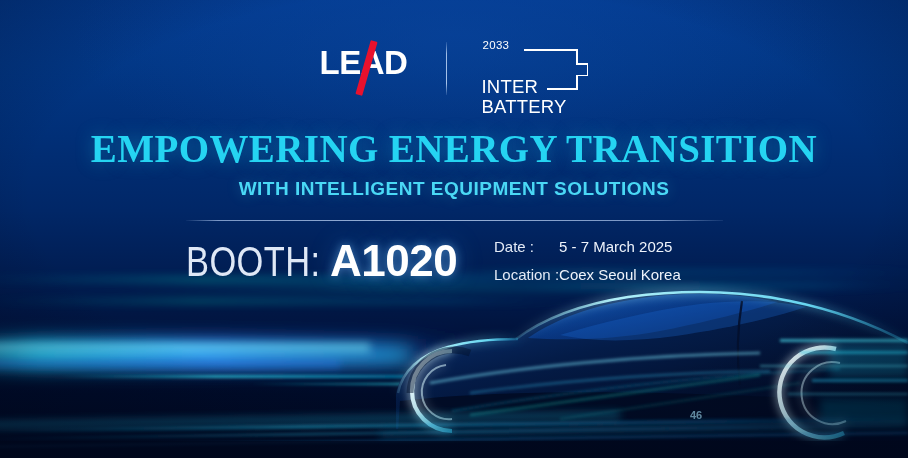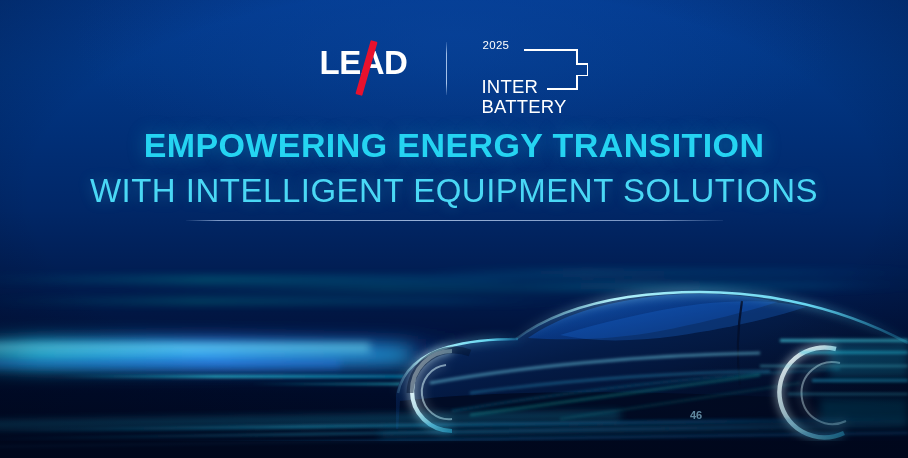--- a/index.html
+++ b/index.html
@@ -154,31 +154,32 @@
     background:#ffffff;
   }
 
   
   .headline {
     position:absolute;
     top:126px; left:0; right:0;
     text-align:center;
   }
   .headline-1 {
-    font-size:34px;
+    font-size:39px;
     font-weight:bold;
     letter-spacing:0.4px;
     color:#25d4f2;
     line-height:1.16;
     text-shadow:0 0 18px rgba(37,212,242,0.35);
+    font-family:Liberation Serif, serif;
   }
   .headline-2 {
     margin-top:7px;
-    font-size:33px;
-    font-weight:normal;
+    font-size:19px;
+    font-weight:bold;
     letter-spacing:0.5px;
     color:#4ad8f5;
     line-height:1.16;
     text-shadow:0 0 14px rgba(74,216,245,0.28);
   }
 
   
   .hr {
     position:absolute;
     left:186px; top:220px;
@@ -430,34 +431,56 @@
   <div class="logo-row">
 
     <div class="lead-logo">
       <span class="lead-text">LEAD</span>
       <span class="lead-slash"></span>
     </div>
 
     <div class="logo-divider"></div>
 
     <div class="ib-logo">
-      <span class="ib-year">2025</span>
+      <span class="ib-year">2033</span>
       <span class="ib-main">INTER</span>
       <span class="ib-main" style="top:33px;">BATTERY</span>
       <span class="batt-top"></span>
       <span class="batt-right-upper"></span>
       <span class="batt-nub-top"></span>
       <span class="batt-nub-right"></span>
       <span class="batt-nub-bot"></span>
       <span class="batt-right-lower"></span>
       <span class="batt-bottom"></span>
     </div>
   </div>
 
   <div class="headline">
     <div class="headline-1">EMPOWERING ENERGY TRANSITION</div>
     <div class="headline-2">WITH INTELLIGENT EQUIPMENT SOLUTIONS</div>
   </div>
 
   <div class="hr"></div>
 
+  <div class="info-row">
+
+    <div class="booth-block">
+      <span class="booth-label">BOOTH:</span>
+      <span class="booth-number">A1020</span>
+    </div>
+
+    <div class="details-block">
+      <table>
+        <tbody>
+            <tr>
+          <td class="d-label">Date :</td>
+          <td class="d-value">5 - 7 March 2025</td>
+        </tr>
+        <tr>
+          <td class="d-label">Location :</td>
+          <td class="d-value">Coex Seoul Korea</td>
+        </tr>
+      </tbody>
+        </table>
+    </div>
+  </div>
 
 </div>
 
 </body></html>

